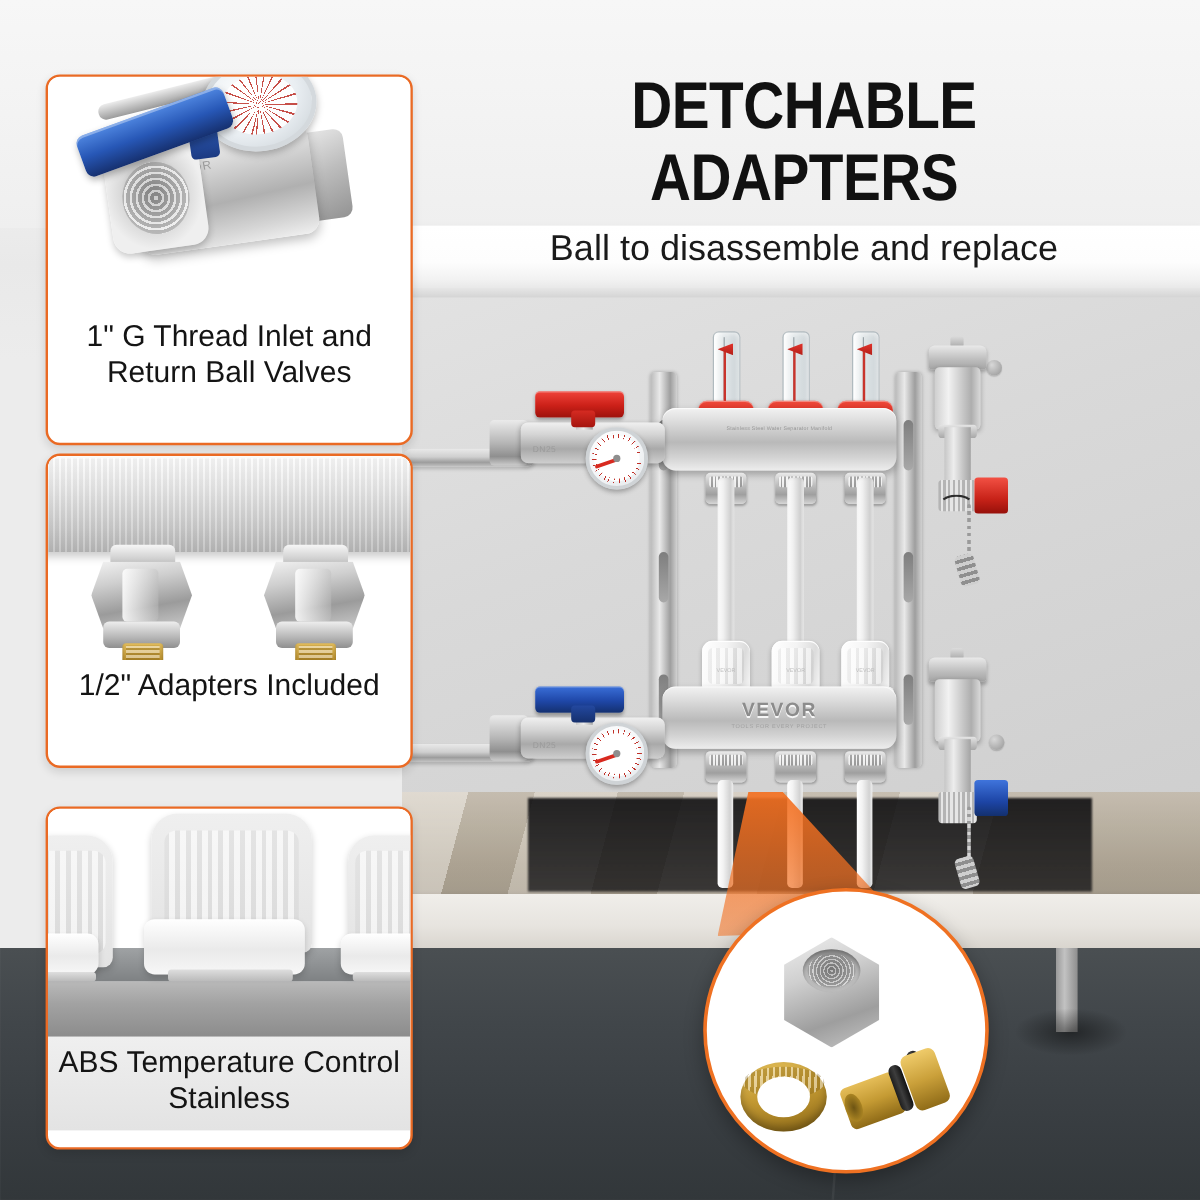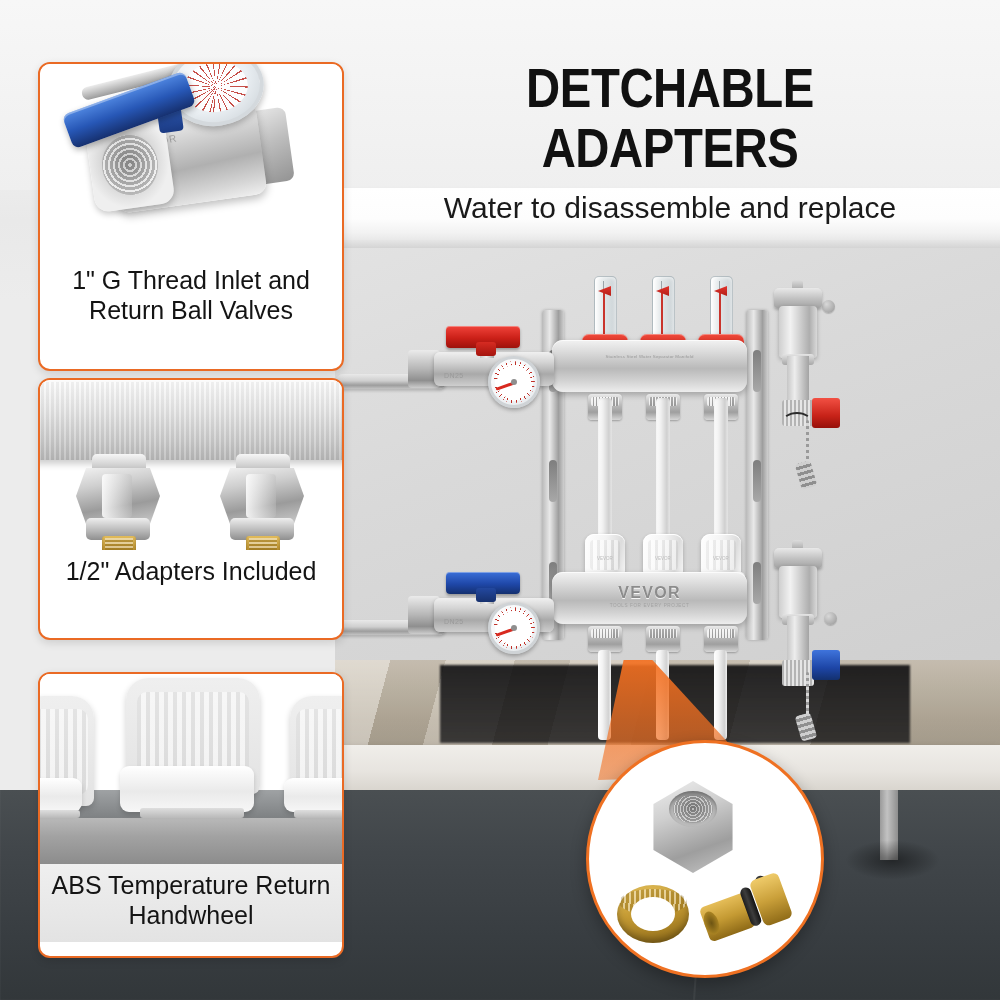--- a/index.html
+++ b/index.html
@@ -462,21 +462,21 @@
     <div class="insert">
       <div class="barb"></div>
       <div class="oring" style="left:44px;top:18px;"></div>
       <div class="oring" style="left:62px;top:12px;"></div>
       <div class="head"></div>
     </div>
   </div>
 
   <div class="heading">
     <h1>DETCHABLE ADAPTERS</h1>
-    <h2>Water to disassemble and replace</h2>
+    <h2>Ball to disassemble and replace</h2>
   </div>
 
   <div class="card" id="card1">
     <div class="thumb">
       <div class="c1-pipe"></div>
       <div class="c1-hex"></div>
       <div class="c1-body">
           <span class="txt">VEVOR</span>
         </div>
       <div class="c1-thread"></div>
@@ -520,16 +520,16 @@
         <div class="cap" style="width:118px;height:98px;"></div>
         <div class="ring" style="top:88px;width:134px;height:46px;"></div>
         <div class="foot" style="left:14px;top:130px;width:104px;height:10px;"></div>
       </div>
       <div class="c3-wheel" style="left:250px;width:72px;height:128px;">
         <div class="cap" style="width:56px;height:92px;"></div>
         <div class="ring" style="top:82px;width:66px;height:34px;"></div>
         <div class="foot" style="left:4px;top:114px;width:54px;height:8px;"></div>
       </div>
     </div>
-    <div class="cap">ABS Temperature Return Handwheel</div>
+    <div class="cap">ABS Temperature Control Stainless</div>
   </div>
 
 </div>
 
 </body></html>

